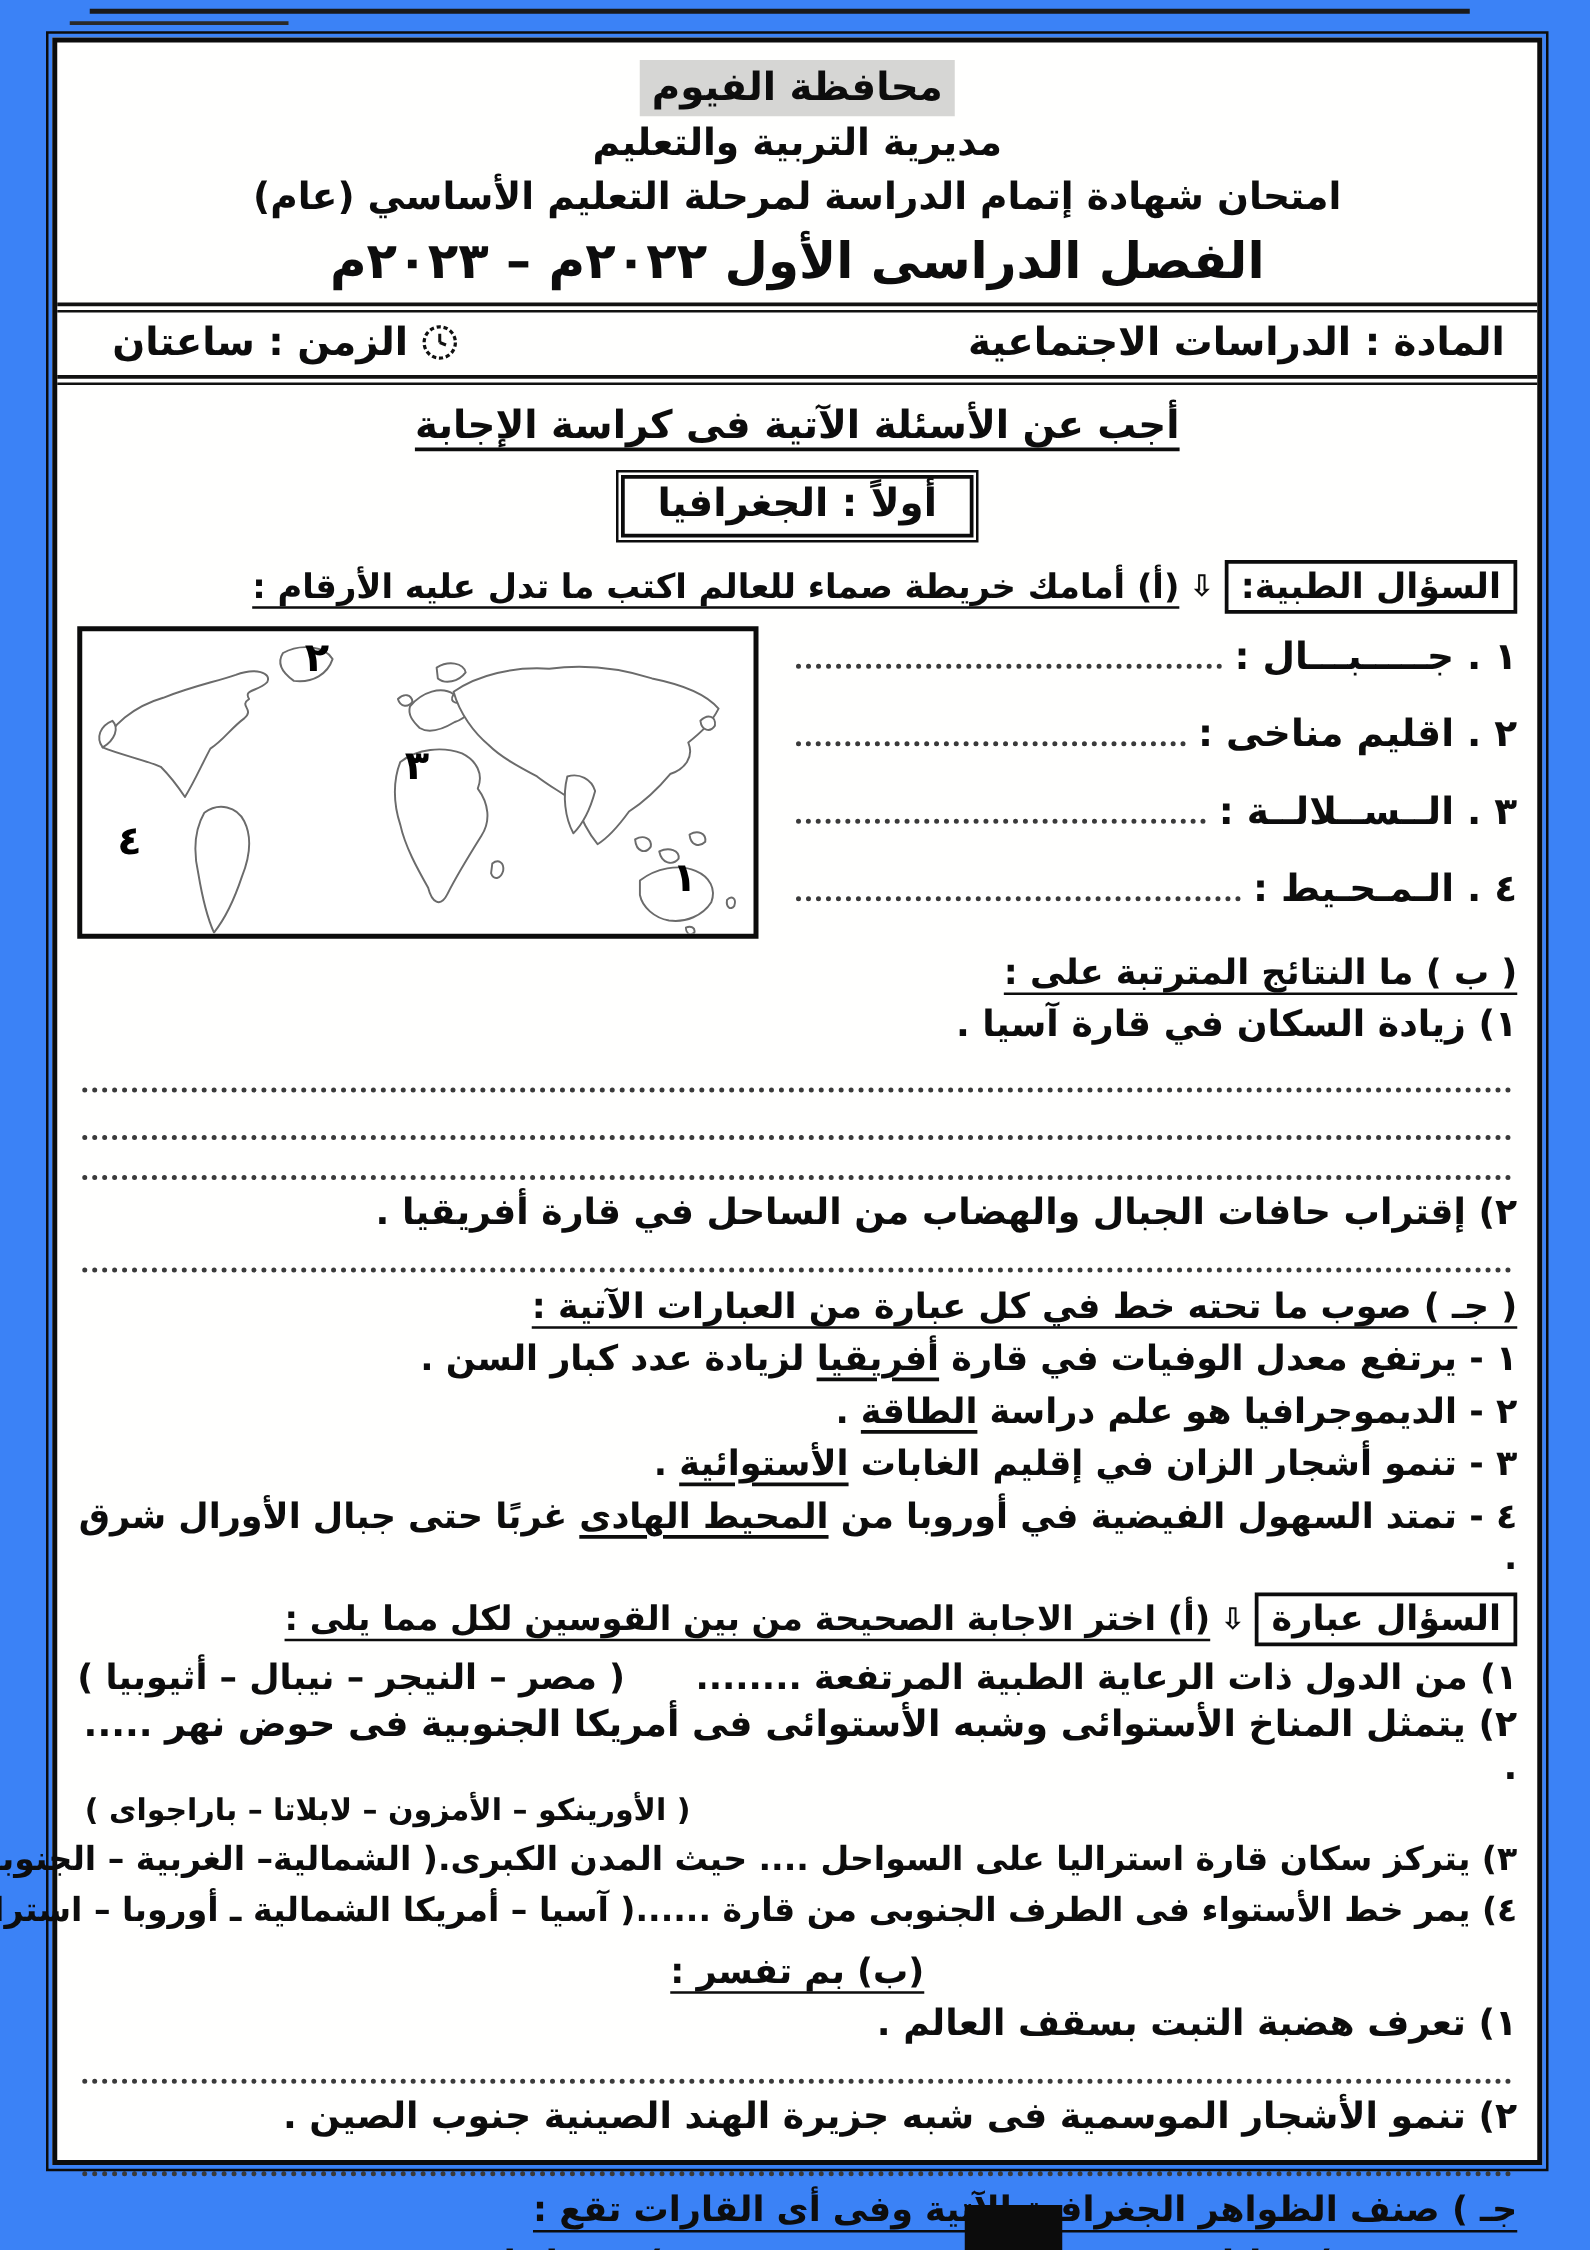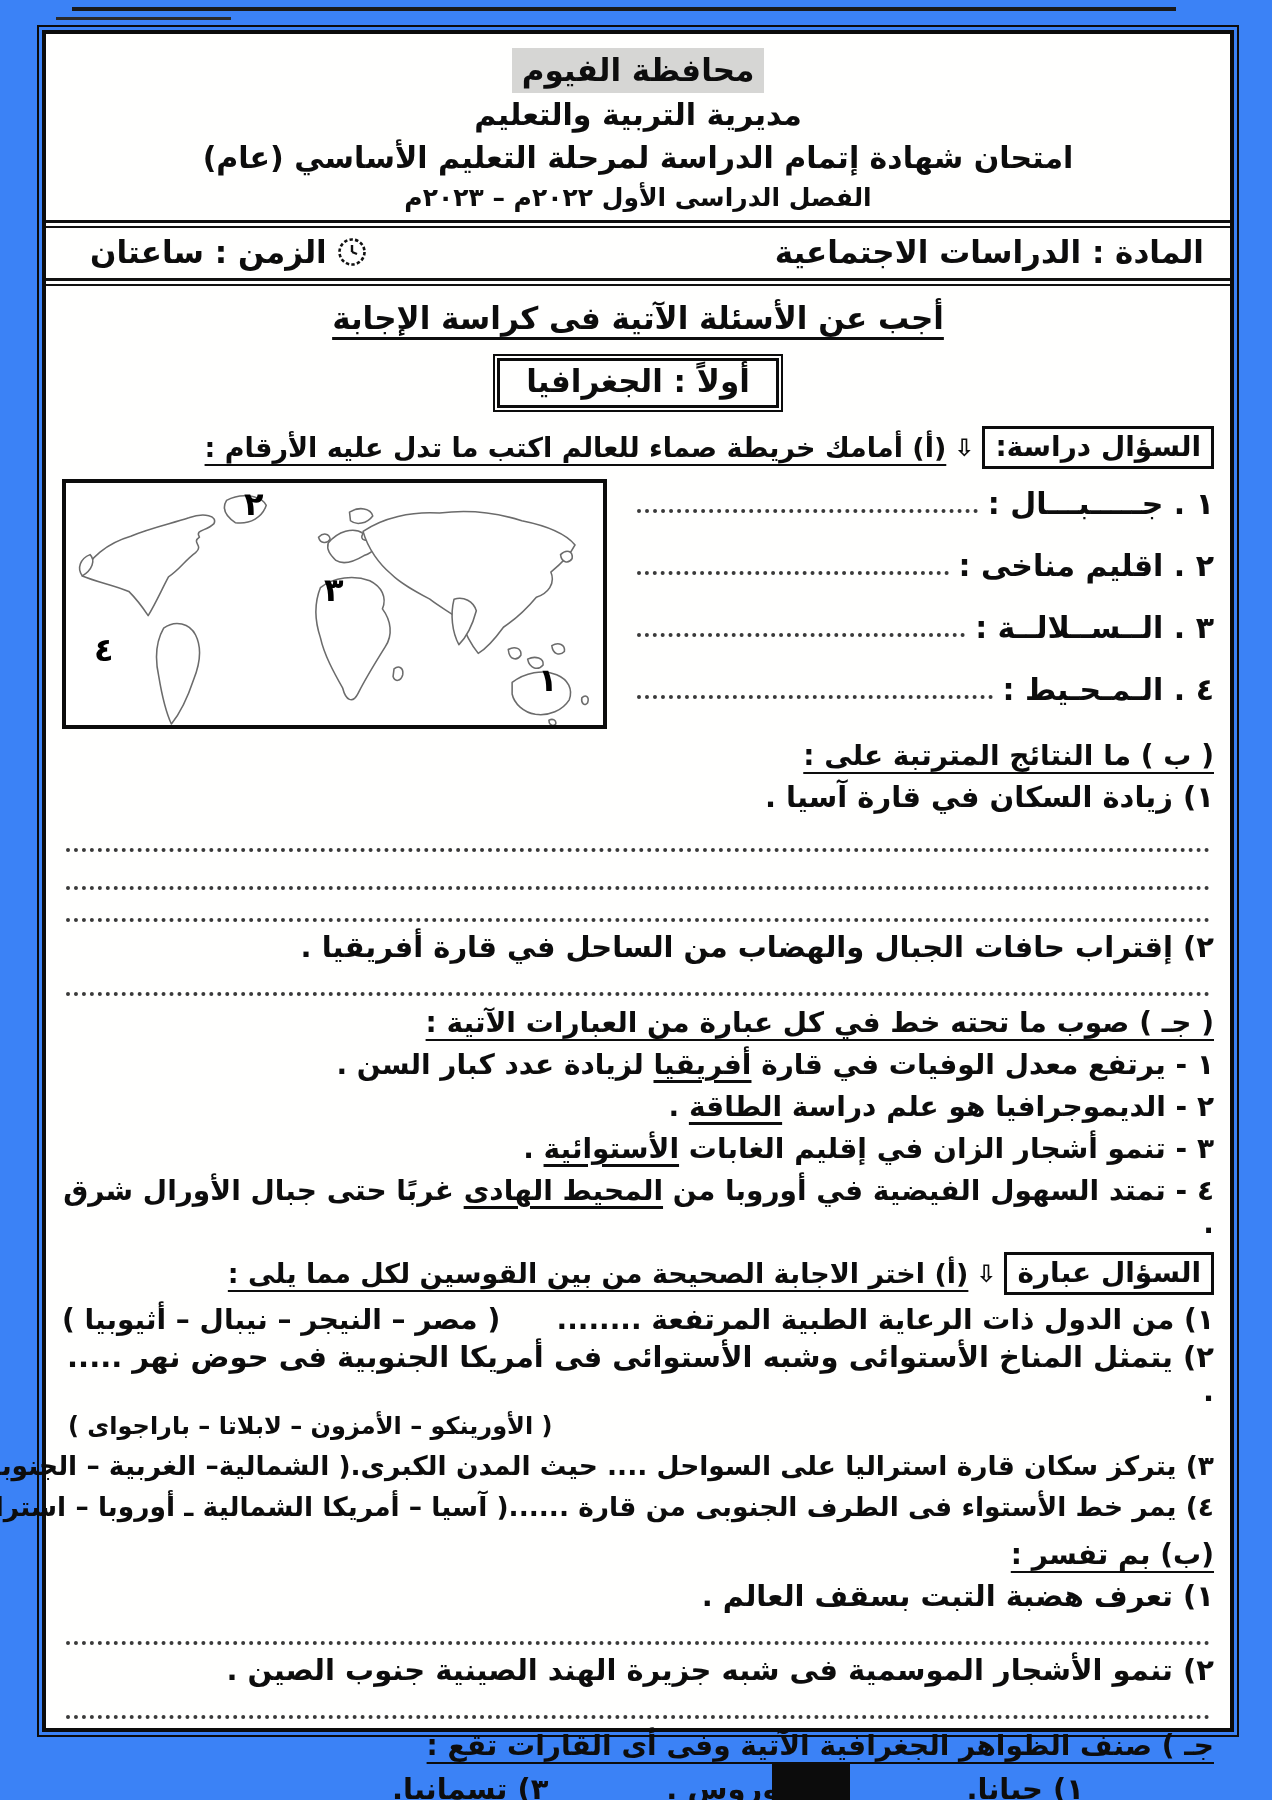--- a/index.html
+++ b/index.html
@@ -21,21 +21,21 @@
     outline: 2px solid #0c0c0c;
     outline-offset: 3px;
     background:#fffffe;
     padding: 6px 16px 0 16px;
   }
 
   .hdr { text-align:center; font-weight:700; line-height:1.45; padding-top:8px; }
   .hdr .gov { display:inline-block; background:#d6d6d4; font-size:31px; padding:0 10px; }
   .hdr .dir { font-size:30px; }
   .hdr .exam { font-size:30px; }
-  .hdr .term { font-size:25px; }
+  .hdr .term { font-size:40px; }
 
   .rule-double { border-top:3px solid #111; border-bottom:2px solid #111; height:8px; margin:4px -16px 0 -16px; }
 
   .infobar { display:flex; justify-content:space-between; align-items:center; font-size:31px; font-weight:700; padding:6px 10px 4px 28px; }
   .infobar .left { display:flex; align-items:center; gap:10px; }
   .clock { width:30px; height:30px; }
 
   .instruction { text-align:center; font-size:31px; font-weight:700; text-decoration:underline; text-decoration-thickness:3px; text-underline-offset:8px; margin-top:14px; }
 
   .geo-box-wrap { text-align:center; margin-top:22px; }
@@ -103,21 +103,21 @@
 
     <div class="rule-double"></div>
 
     <div class="instruction">أجب عن الأسئلة الآتية فى كراسة الإجابة</div>
 
     <div class="geo-box-wrap">
       <div class="geo-box">أولاً : الجغرافيا</div>
     </div>
 
     <div class="qhead">
-      <span class="qlabel">السؤال دراسة:</span>
+      <span class="qlabel">السؤال الطبية:</span>
       <span class="arrow">⇩</span>
       <span class="qtitle">(أ) أمامك خريطة صماء للعالم اكتب ما تدل عليه الأرقام :</span>
     </div>
 
     <div class="maprow">
       <div class="q1-items">
         <div class="q1-item">
           <span class="lbl">١ . جـــــبـــال :</span>
           <span class="dotfill"></span>
         </div>
@@ -211,21 +211,21 @@
 
     <div class="split">
       <span>١) من الدول ذات الرعاية الطبية المرتفعة ........</span>
       <span>( مصر – النيجر – نيبال – أثيوبيا )</span>
     </div>
     <div class="stmt" style="margin-top:4px;">٢) يتمثل المناخ الأستوائى وشبه الأستوائى فى أمريكا الجنوبية فى حوض نهر ..... .</div>
     <div class="leftline">( الأورينكو – الأمزون – لابلاتا – باراجواى )</div>
     <div class="fullline">٣) يتركز سكان قارة استراليا على السواحل .... حيث المدن الكبرى.( الشمالية– الغربية – الجنوبية ـ الشرقية)</div>
     <div class="fullline">٤) يمر خط الأستواء فى الطرف الجنوبى من قارة ......( آسيا – أمريكا الشمالية ـ أوروبا – استراليا )</div>
 
-    <div class="subhead" style="margin-top:16px;">(ب) بم تفسر :</div>
+    <div class="subhead" style="margin-top:16px;text-align:center;">(ب) بم تفسر :</div>
     <div class="stmt">١) تعرف هضبة التبت بسقف العالم .</div>
     <div class="dotline sm"></div>
     <div class="stmt">٢) تنمو الأشجار الموسمية فى شبه جزيرة الهند الصينية جنوب الصين .</div>
     <div class="dotline sm"></div>
 
     <div class="subhead">جـ ) صنف الظواهر الجغرافية الآتية وفى أى القارات تقع :</div>
     <div class="classify-row">
       <span>١) جيانا.</span>
       <span>٢) طوروس .</span>
       <span>٣) تسمانيا.</span>

